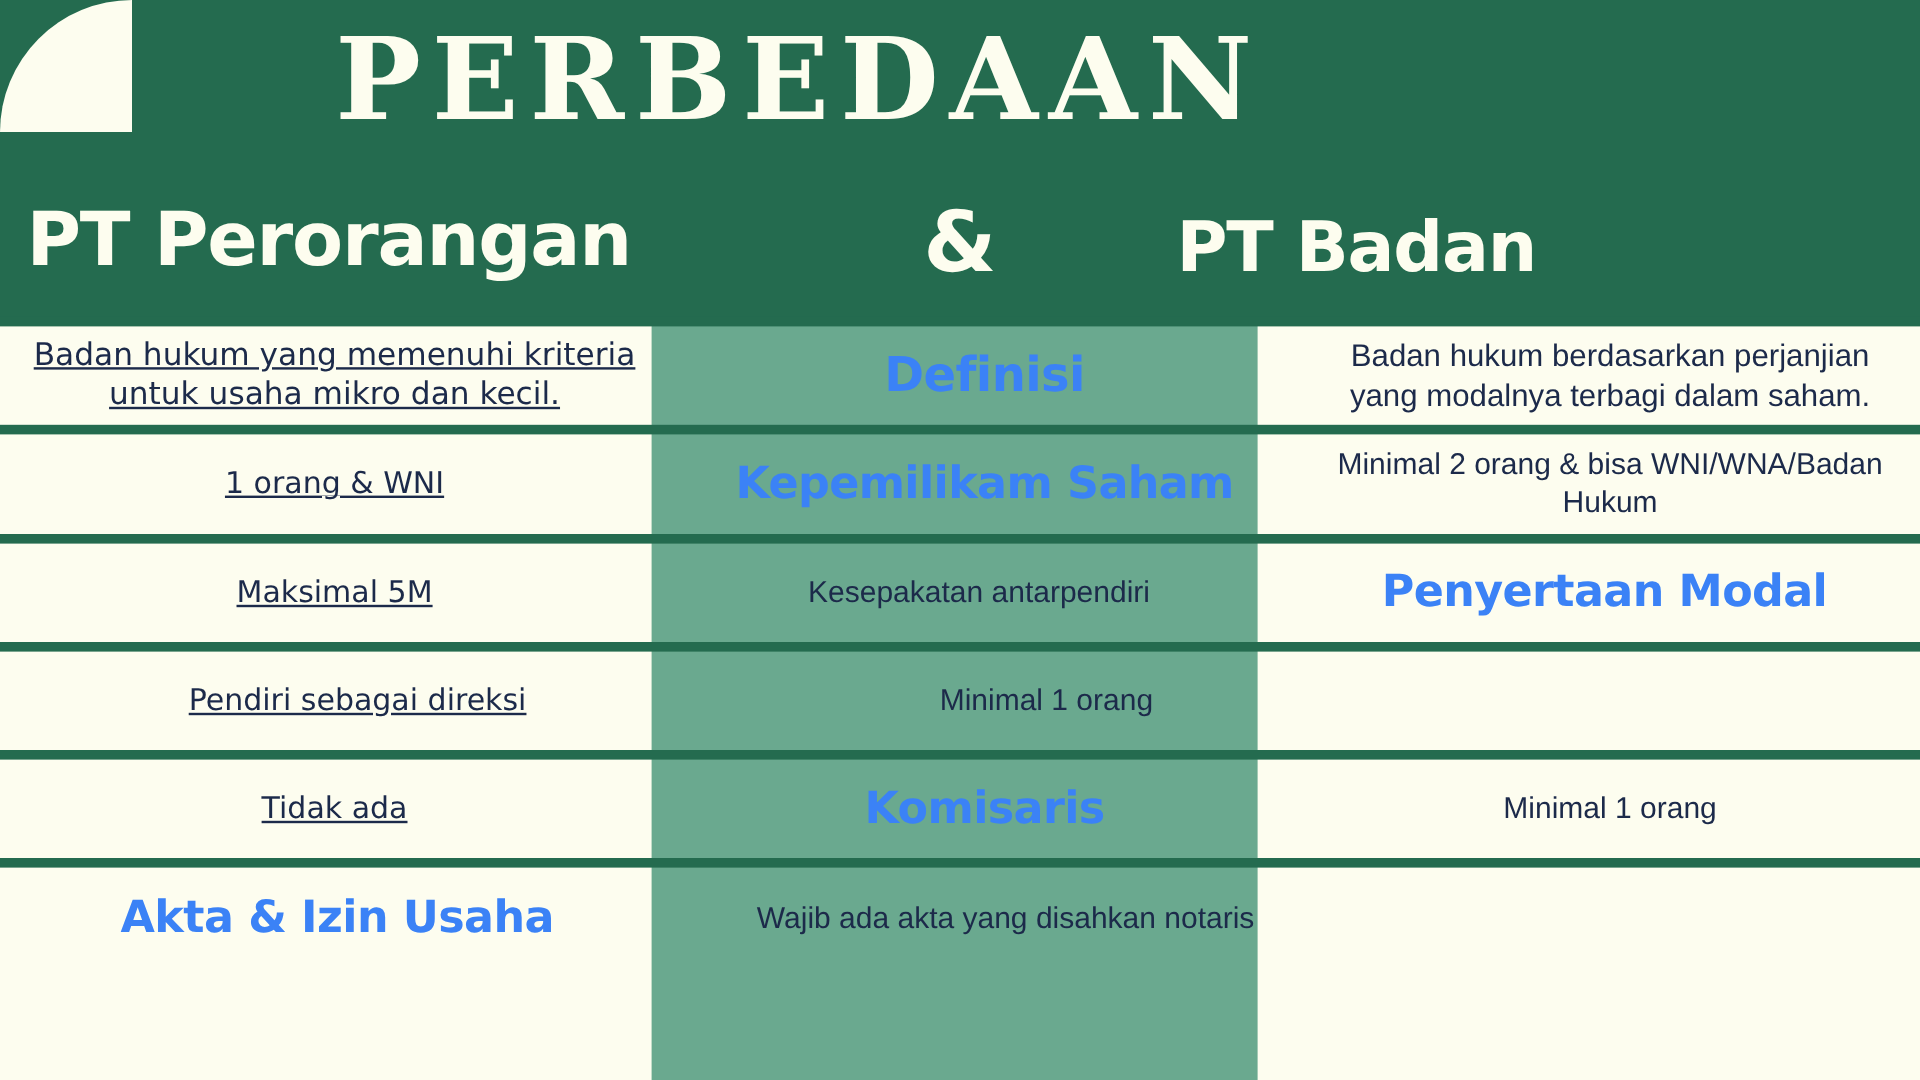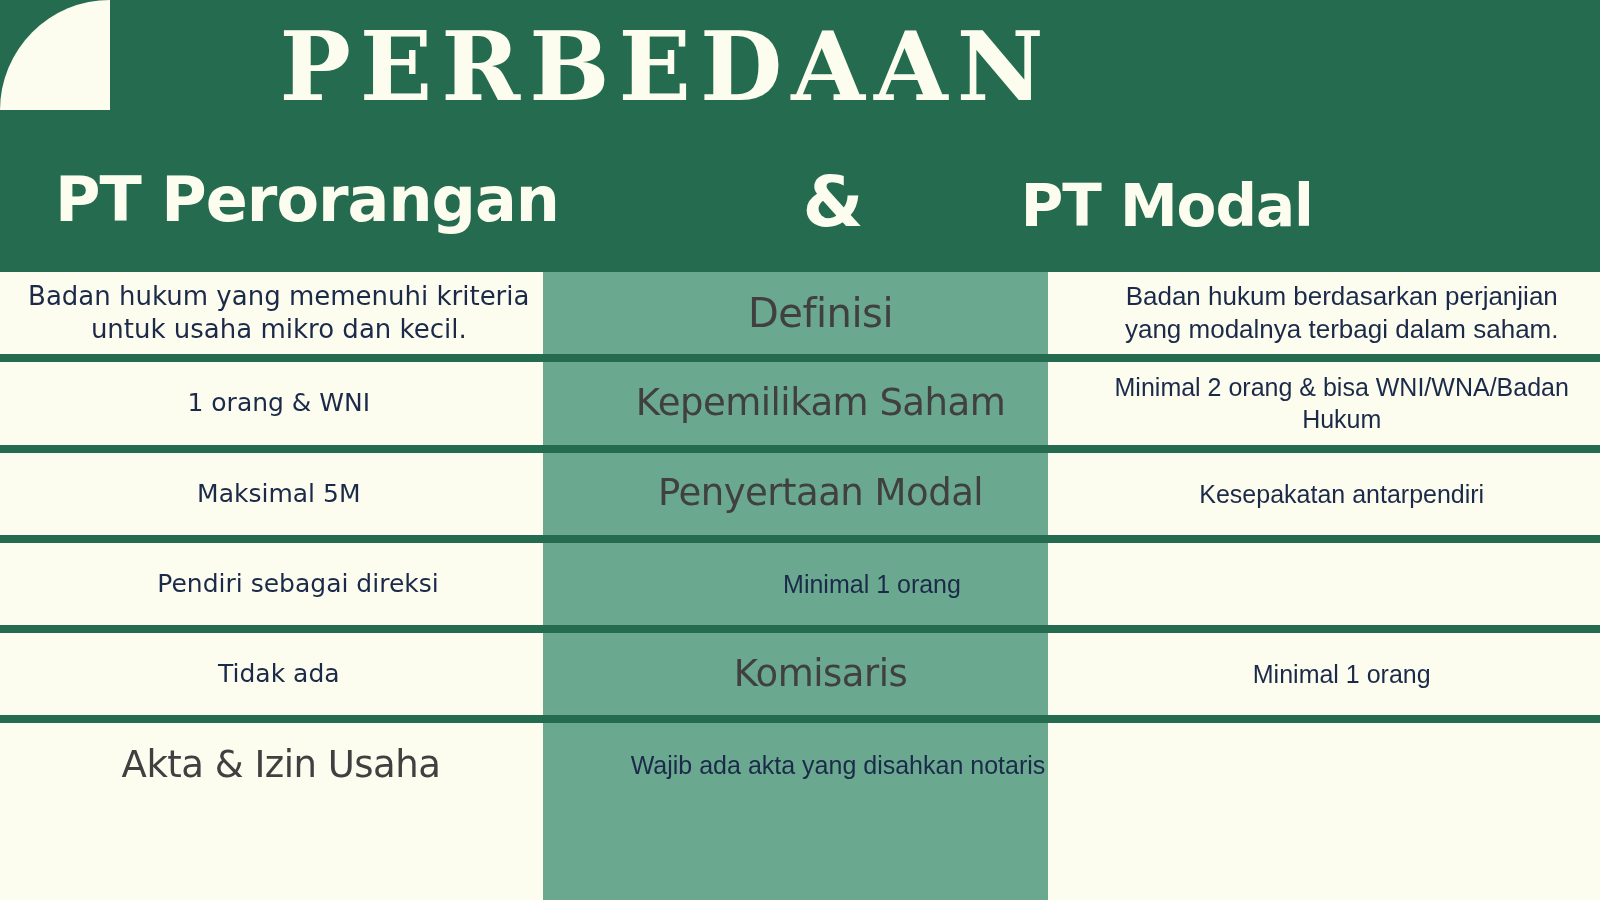--- a/index.html
+++ b/index.html
@@ -57,21 +57,20 @@
     letter-spacing: 9px;
     white-space: nowrap;
   }
 
   .subtitle-row {
     position: absolute;
     top: 155px;
     left: 0;
     width: 1388px;
     height: 113px;
-    margin-left: 33px;
   }
 
   .sub {
     position: absolute;
     color: #fdfdef;
     font-family: "DejaVu Sans", "Liberation Sans", sans-serif;
     font-weight: 700;
     line-height: 1;
     white-space: nowrap;
   }
@@ -153,27 +152,28 @@
     padding: 4px 14px;
   }
 
   .cell-left {
     width: 596px;
     color: #1c2a4a;
     font-family: "DejaVu Sans", "Liberation Sans", sans-serif;
     font-size: 25px;
     line-height: 1.28;
     font-weight: 400;
+    text-decoration: underline;
   }
 
   .cell-mid {
     width: 562px;
-    color: #404040;
+    color: #3b82f6;
     font-family: "DejaVu Sans", "Liberation Sans", sans-serif;
-    font-weight: 400;
+    font-weight: 700;
     font-size: 37px;
     line-height: 1.15;
     letter-spacing: -0.5px;
   }
 
   .cell-right {
     width: 552px;
     color: #1c2a4a;
     font-family: Liberation Sans, sans-serif;
     font-size: 25px;
@@ -188,21 +188,21 @@
 <body>
 
 <div class="poster">
 
   <div class="header">
     <div class="corner-shape"></div>
     <div class="main-title">PERBEDAAN</div>
     <div class="subtitle-row">
       <div class="sub sub-left">PT Perorangan</div>
       <div class="sub sub-amp">&amp;</div>
-      <div class="sub sub-right">PT Modal</div>
+      <div class="sub sub-right">PT Badan</div>
     </div>
   </div>
 
   <div class="table">
     <div class="mid-band"></div>
     <div class="rows">
 
       <div class="row row-1">
         <div class="divider"></div>
         <div class="cell cell-left">Badan hukum yang memenuhi kriteria untuk usaha mikro dan kecil.</div>
@@ -213,22 +213,22 @@
       <div class="row">
         <div class="divider"></div>
         <div class="cell cell-left">1 orang &amp; WNI</div>
         <div class="cell cell-mid">Kepemilikam Saham</div>
         <div class="cell cell-right">Minimal 2 orang &amp; bisa WNI/WNA/Badan Hukum</div>
       </div>
 
       <div class="row">
         <div class="divider"></div>
         <div class="cell cell-left">Maksimal 5M</div>
+        <div class="cell cell-right">Kesepakatan antarpendiri</div>
         <div class="cell cell-mid">Penyertaan Modal</div>
-        <div class="cell cell-right">Kesepakatan antarpendiri</div>
       </div>
 
       <div class="row">
         <div class="divider"></div>
         <div class="cell cell-left">Pendiri sebagai direksi</div>
         <div class="cell cell-right">Minimal 1 orang</div>
       </div>
 
       <div class="row">
         <div class="divider"></div>

